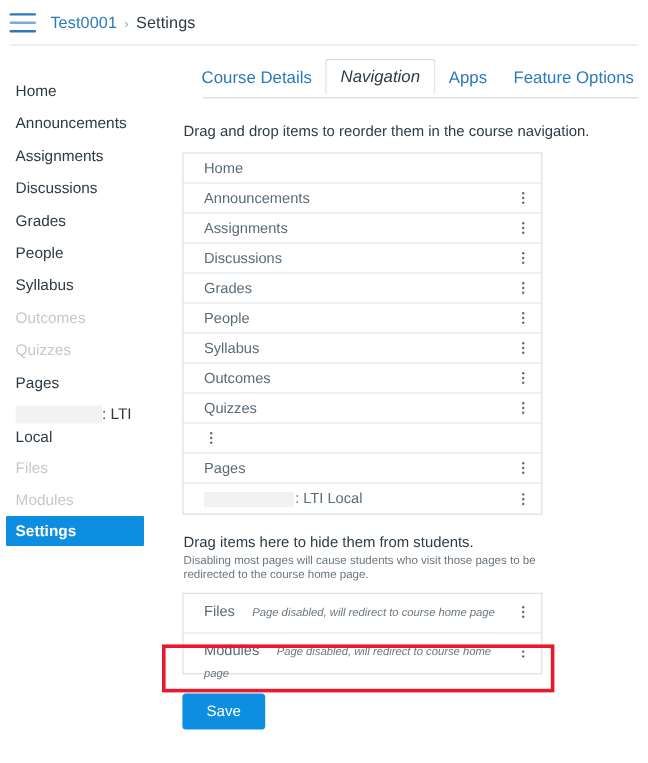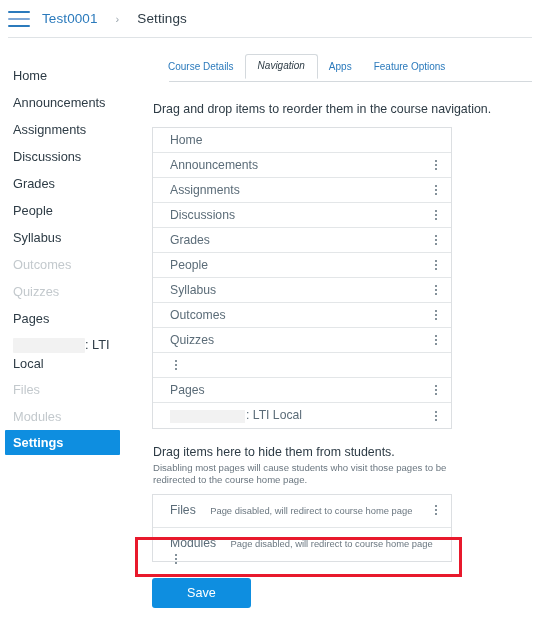--- a/index.html
+++ b/index.html
@@ -39,21 +39,21 @@
     height: 2px;
     width: 22px;
     background: #2b7abc;
     border-radius: 1px;
   }
   .hamburger span:nth-child(2) { background: #7fa8d6; }
   .breadcrumb {
     font-size: 13.5px;
     display: flex;
     align-items: baseline;
-    gap: 18px;
+    gap: 6px;
     letter-spacing: .1px;
   }
   .crumb-link {
     color: #2b7abc;
     cursor: pointer;
   }
   .crumb-sep {
     color: #9aa5ad;
     font-size: 11px;
   }
@@ -128,21 +128,21 @@
 
   .tabs {
     display: flex;
     align-items: flex-end;
     position: relative;
     height: 28px;
     margin-left: 12px;
     margin-top: 4px;
   }
   .tab {
-    font-size: 10px;
+    font-size: 14px;
     color: #2b7abc;
     padding: 5px 11px 7px 11px;
     cursor: pointer;
     position: relative;
     top: 1px;
     white-space: nowrap;
   }
   .tab.active {
     color: #2d3b45;
     background: #fff;
@@ -239,29 +239,30 @@
   }
   .hidden-row {
     display: flex;
     align-items: flex-start;
     padding: 5px 9px 5px 17px;
     box-sizing: border-box;
     border-bottom: 1px solid #e3e6e8;
     height: 33px;
     cursor: move;
   }
-  .hidden-row:last-child { border-bottom: none; flex-direction: column; }
+  .hidden-row:last-child { border-bottom: none; }
   .hidden-row .texts { flex: 1 1 auto; }
   .hidden-row .title {
     font-size: 12.2px;
     color: #5b6c78;
     line-height: 14px;
   }
   .hidden-row .desc {
     font-size: 9.4px;
+    font-style: italic;
     color: #6b7780;
     padding-left: 10px;
     line-height: 12px;
     margin-top: 45px;
   }
   .hidden-row .kebab { margin-top: 2px; }
 
   
   .redbox {
     position: absolute;
@@ -276,21 +277,21 @@
   }
 
   
   .save-btn {
     margin: 16px 0 12px 7px;
     background: #0e8ee0;
     color: #fff;
     font-size: 12.6px;
     border: none;
     border-radius: 3px;
-    padding: 8px 35px;
+    padding: 8px 20px;
     cursor: pointer;
     font-family: "Liberation Sans", sans-serif;
   }
 </style>
 </head>
 <body>
 
 <div class="topbar">
   <div class="hamburger">
     <span></span>

